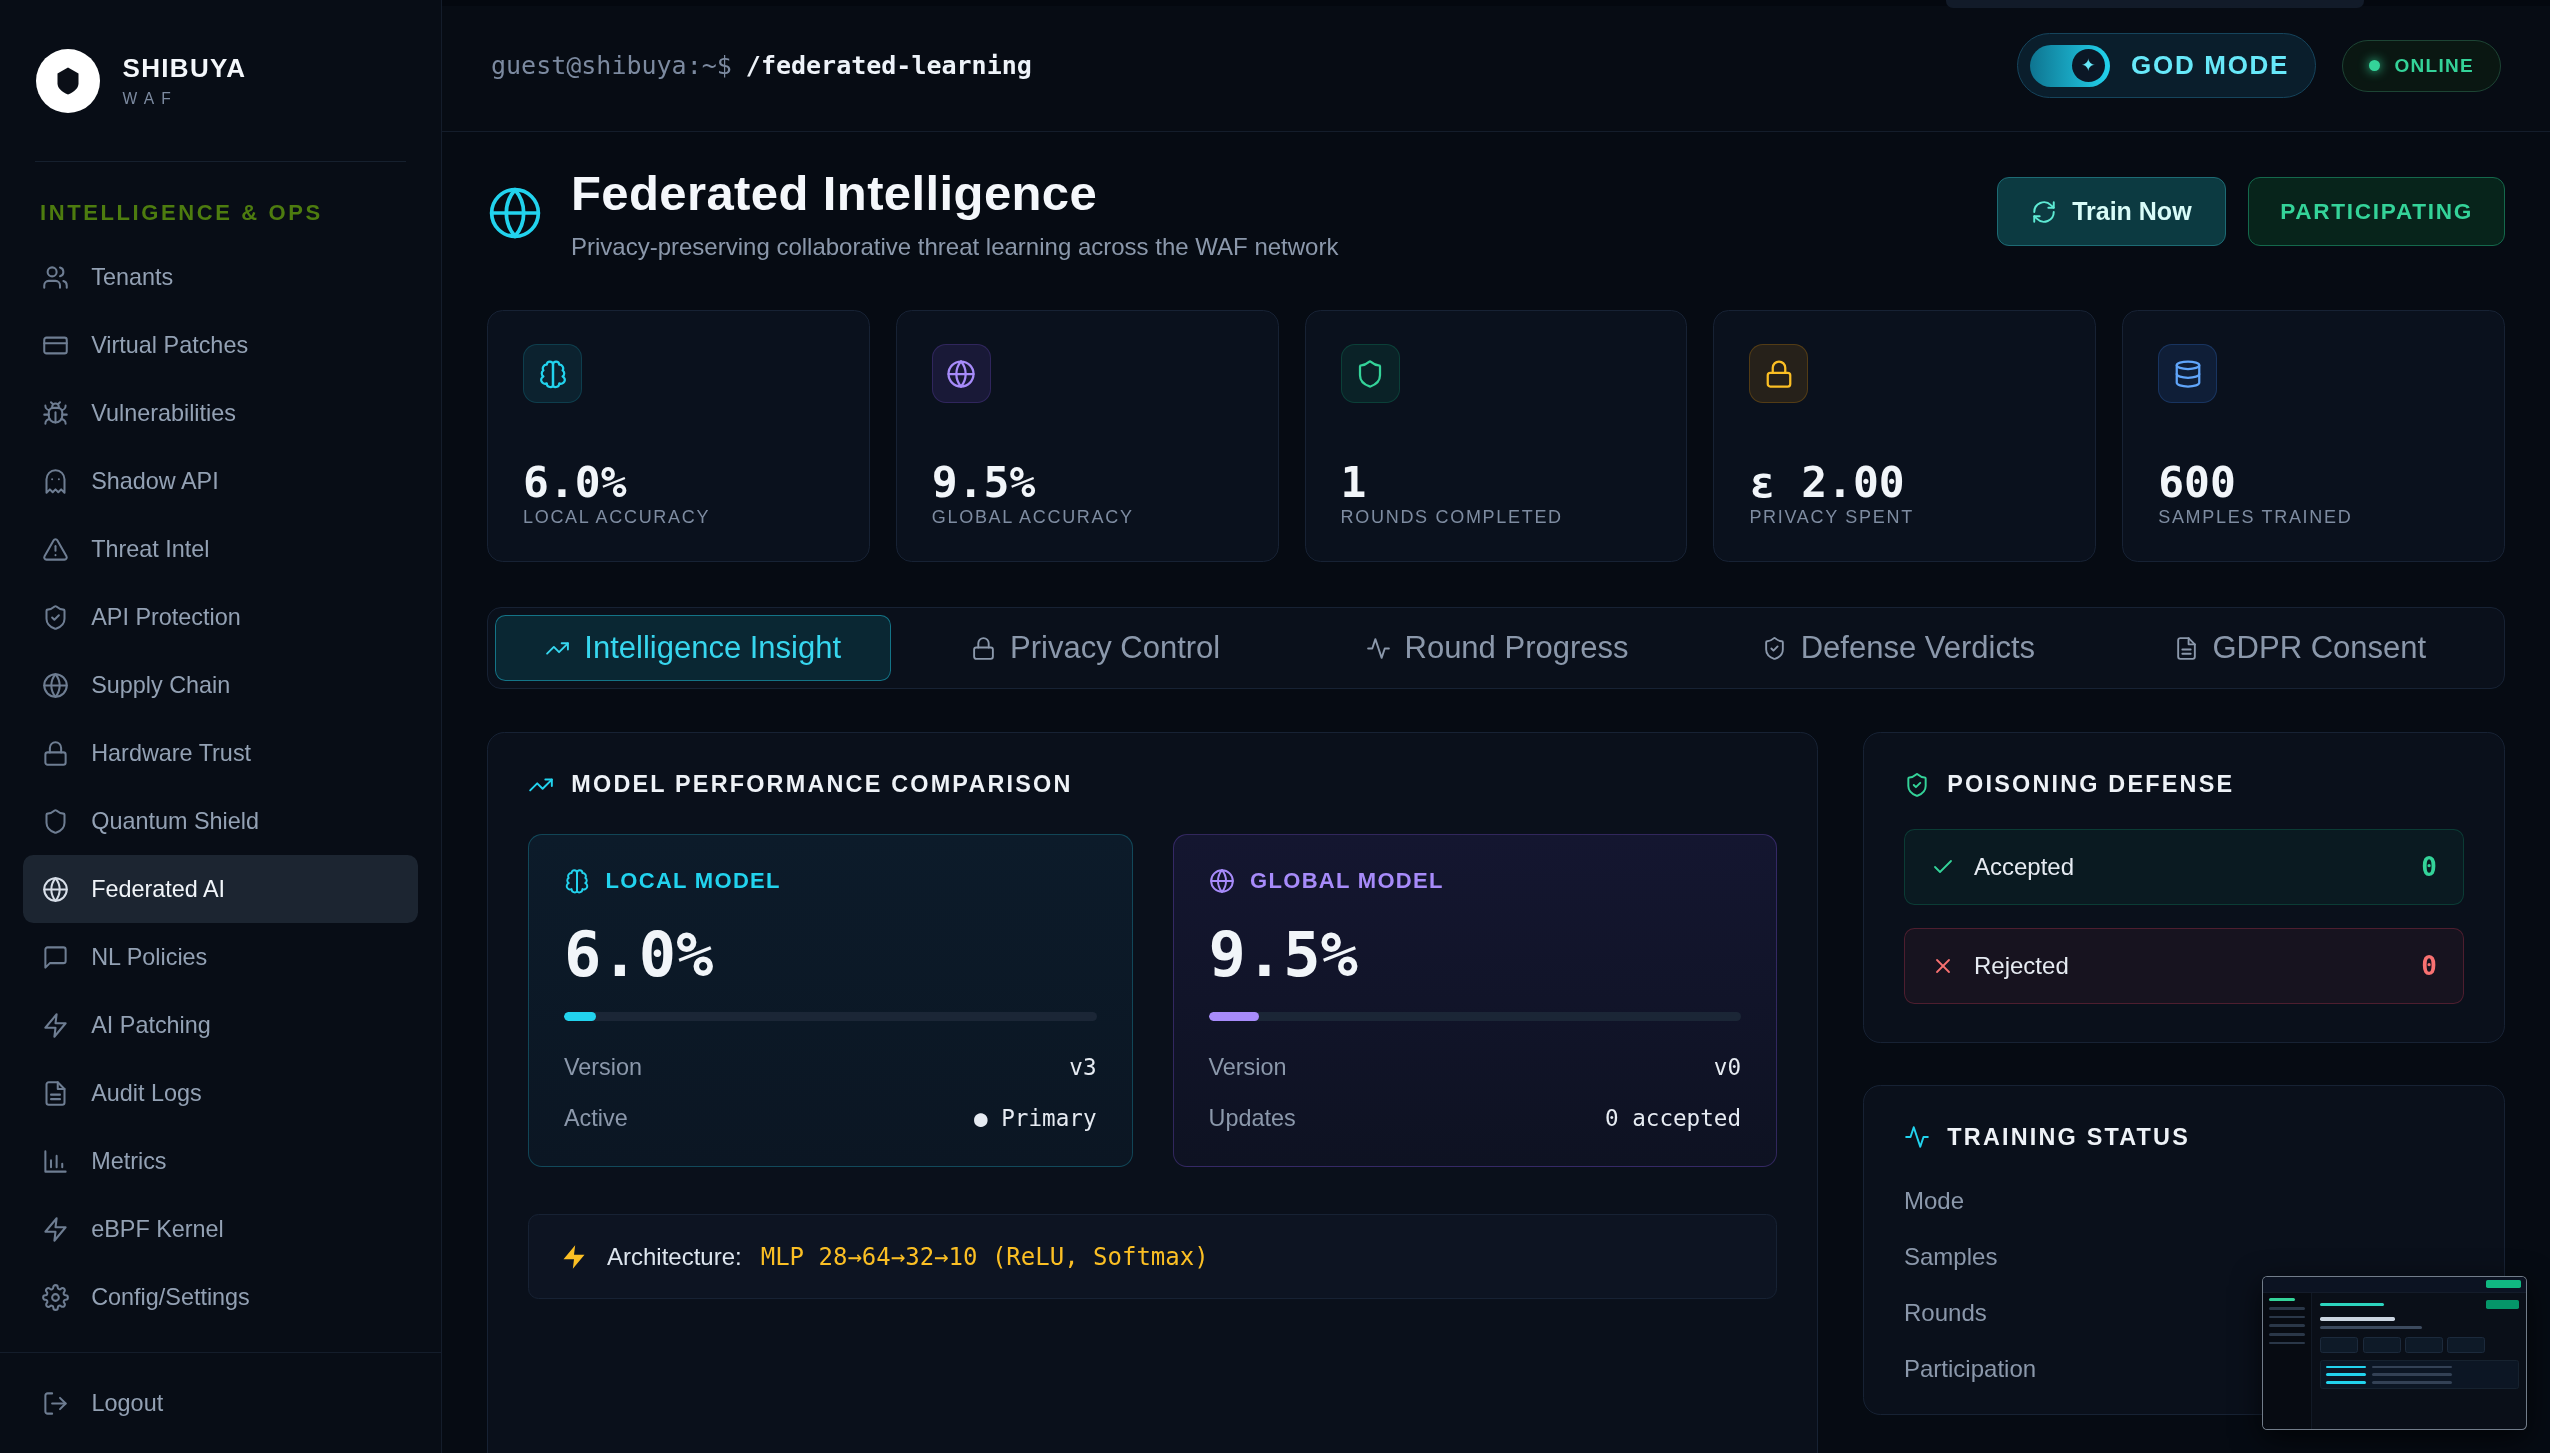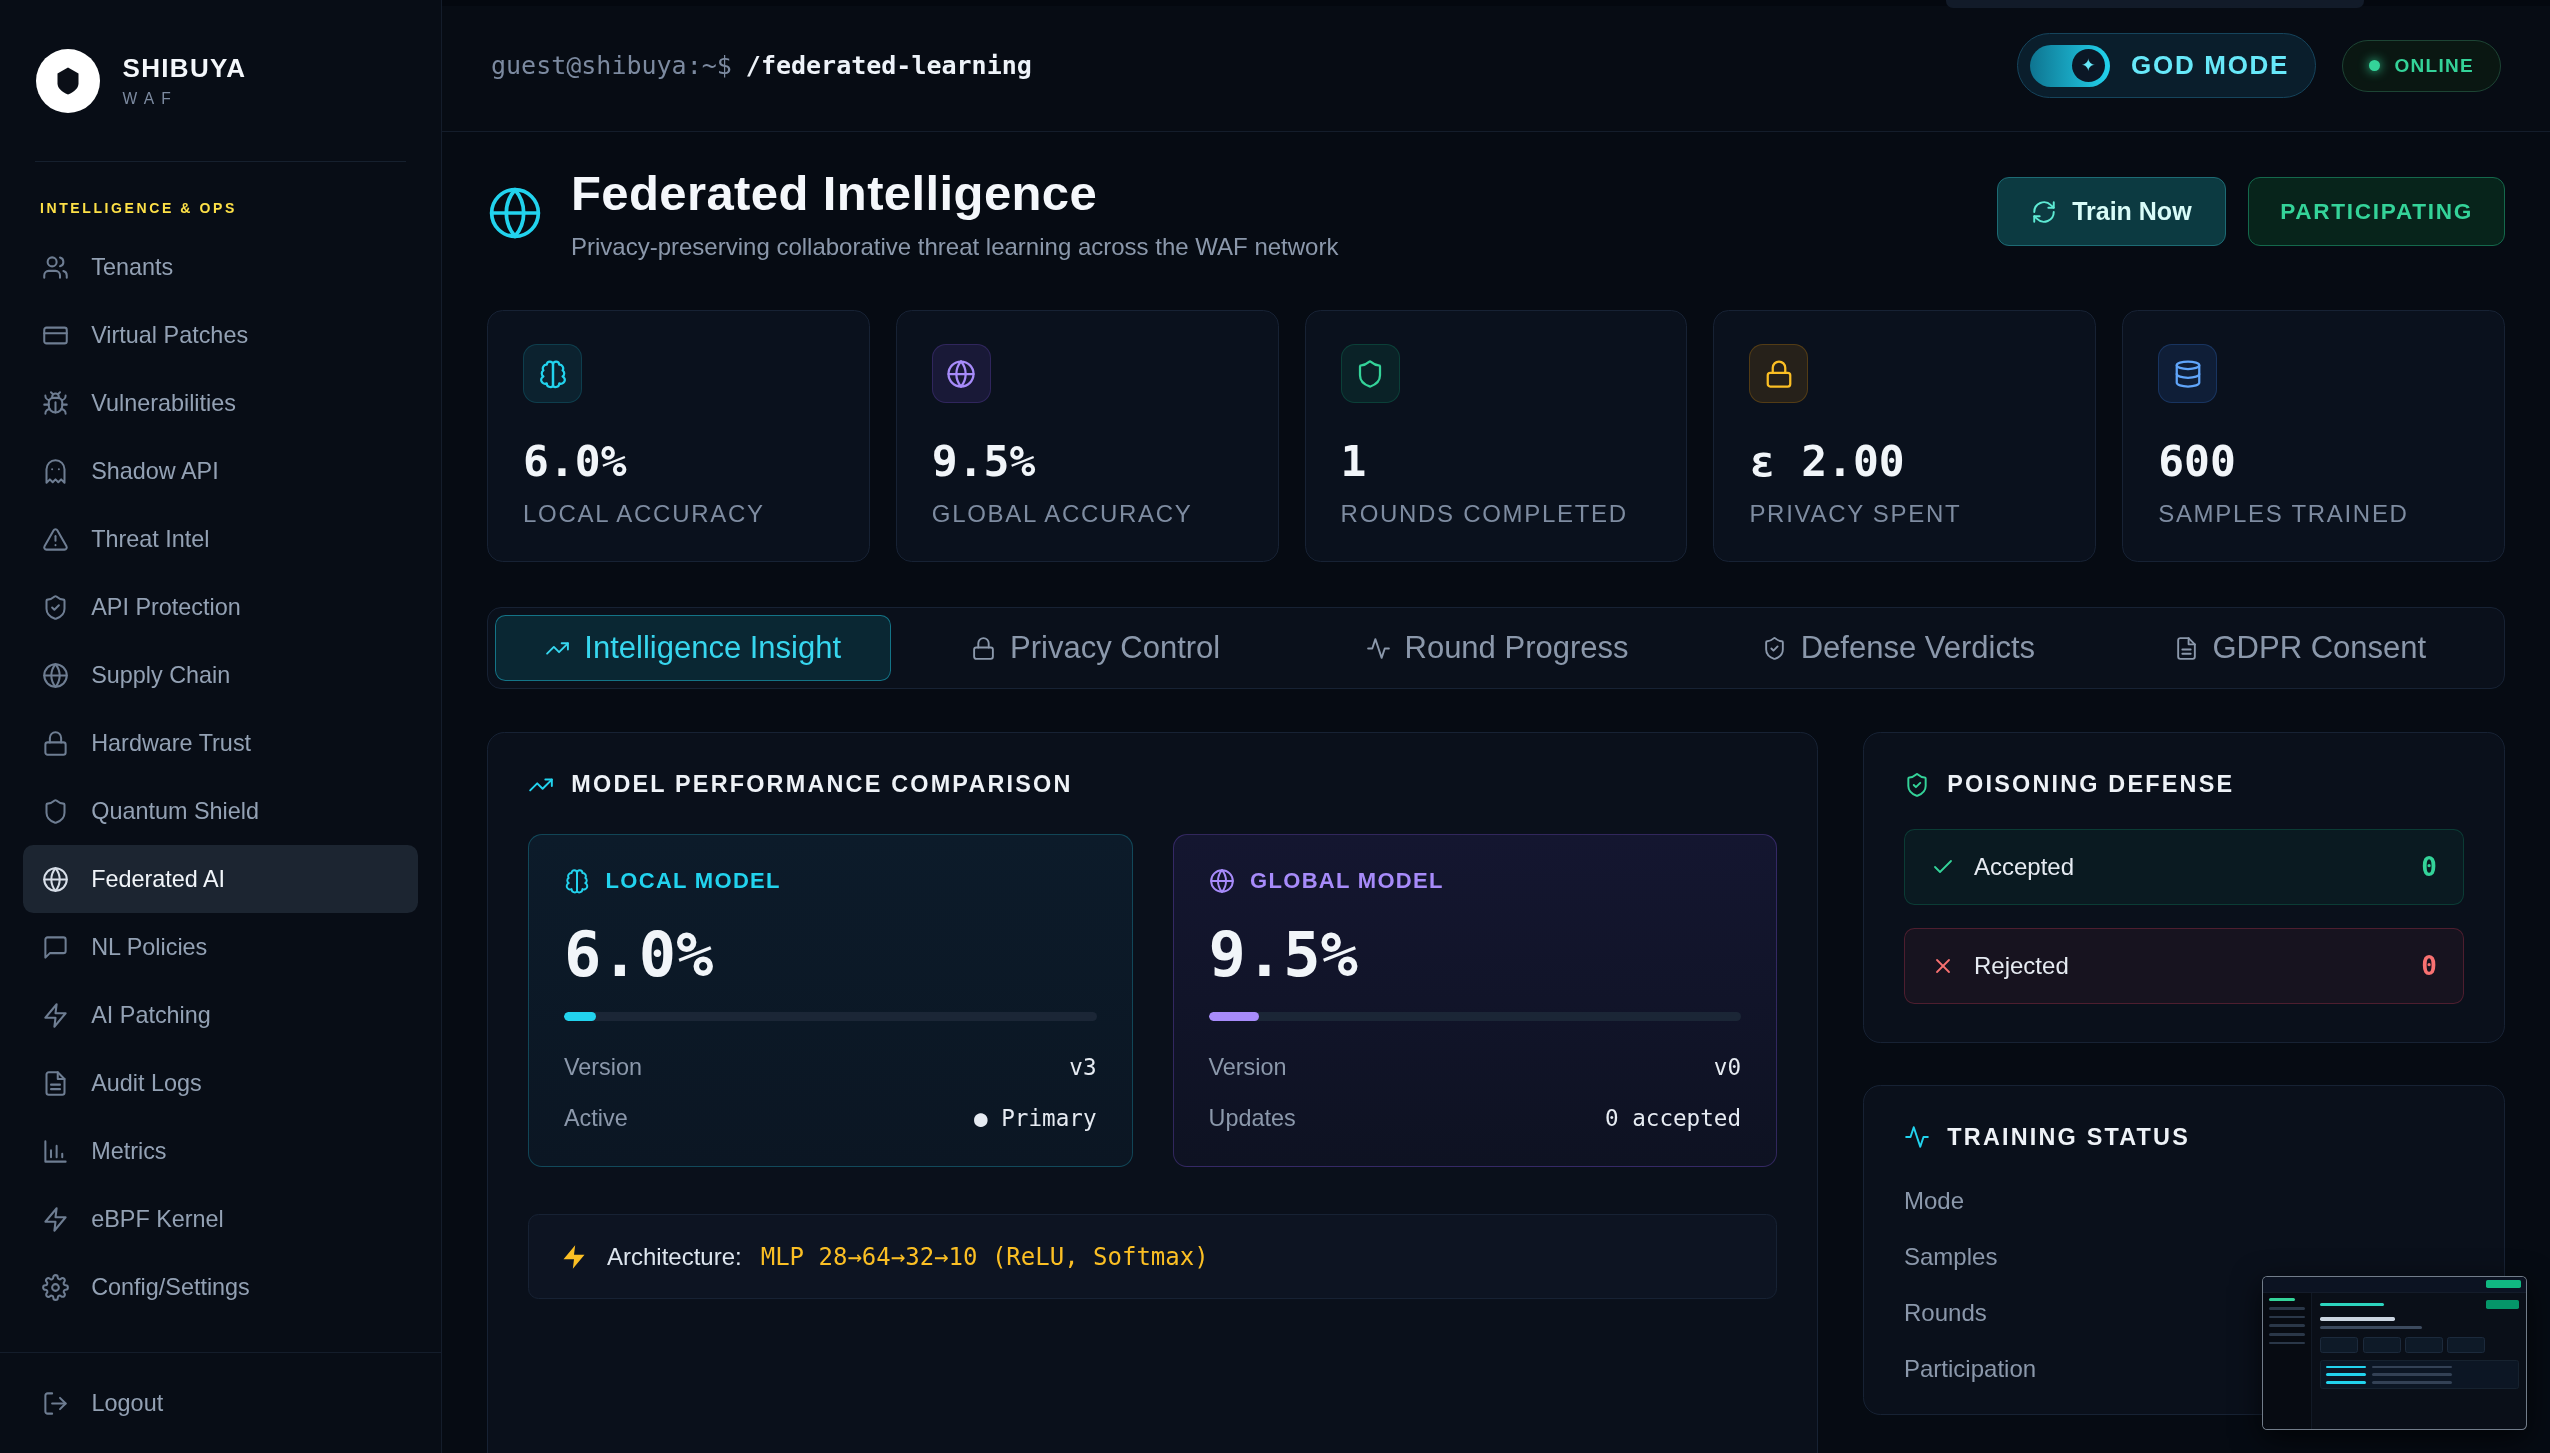--- a/index.html
+++ b/index.html
@@ -15,21 +15,21 @@
   
   .sidebar{width:442px;background:#080d16;border-right:0.9px solid #141d2b;display:flex;flex-direction:column;flex-shrink:0;z-index:2}
   .brand{height:161px;display:flex;align-items:center;gap:22.6px;padding:0 36px}
   .logo{width:64px;height:64px;border-radius:50%;background:#ffffff;display:flex;align-items:center;justify-content:center}
   .logo svg{width:36px;height:36px}
   .logo svg path{fill:#0b0f17;stroke:none}
   .brand-name{font-size:26px;font-weight:700;letter-spacing:1.3px;color:#f4f7fb}
   .brand-sub{font-size:15.6px;letter-spacing:7px;color:#7c8aa0;margin-top:5.2px}
   .side-divider{height:0.9px;background:#16202e;margin:0 35px}
   .nav{flex:1;overflow:hidden;display:flex;flex-direction:column}
-  .section-label{margin:38px 0 17.3px 40px;font-size:14px;letter-spacing:2.6px;color:#fde047;font-weight:700}
+  .section-label{margin:38px 0 17.3px 40px;font-size:22px;letter-spacing:2.6px;color:#4d7c0f;font-weight:700}
   .nav-item{height:68px;display:flex;align-items:center;gap:22.6px;padding:0 19px;margin:0 22.6px;border-radius:10.4px;color:#93a1b4;font-size:23.4px;cursor:pointer;flex-shrink:0}
   .nav-item .icon{width:27px;height:27px;color:#6e7d92}
   .nav-item.active{background:#1c2531;color:#f1f5f9}
   .nav-item.active .icon{color:#d7dee8}
   .logout{border-top:0.9px solid #141d2b;height:102px;display:flex;align-items:center;gap:22.6px;padding:0 42px;color:#93a1b4;font-size:23.4px;cursor:pointer}
   .logout .icon{width:27px;height:27px;color:#6e7d92}
 
   
   .main{flex:1;display:flex;flex-direction:column;min-width:0}
   .topbar{height:132px;border-bottom:0.9px solid #141d2b;background:#070c14;display:flex;align-items:center;padding:0 49px;flex-shrink:0}
@@ -63,21 +63,21 @@
   .stats{margin-top:49px;display:grid;grid-template-columns:repeat(5,1fr);gap:26px}
   .stat-card{background:#0a111d;border:0.9px solid #172234;border-radius:15.6px;padding:33px 35px;height:252px;display:flex;flex-direction:column}
   .stat-icon{width:59px;height:59px;border-radius:14px;display:flex;align-items:center;justify-content:center}
   .stat-icon .icon{width:30px;height:30px}
   .tint-cyan{background:rgba(34,211,238,.09);border:0.9px solid rgba(34,211,238,.16);color:#22d3ee}
   .tint-purple{background:rgba(139,92,246,.12);border:0.9px solid rgba(139,92,246,.2);color:#a78bfa}
   .tint-green{background:rgba(16,185,129,.1);border:0.9px solid rgba(16,185,129,.2);color:#34d399}
   .tint-amber{background:rgba(245,158,11,.12);border:0.9px solid rgba(245,158,11,.22);color:#fbbf24}
   .tint-blue{background:rgba(59,130,246,.12);border:0.9px solid rgba(59,130,246,.22);color:#60a5fa}
   .stat-value{margin-top:auto;font-size:43px;font-weight:700;color:#f1f5f9}
-  .stat-label{margin-top:14px;font-size:24px;letter-spacing:1.7px;color:#7e8ca1}
+  .stat-label{font-size:18px;letter-spacing:1.7px;color:#7e8ca1}
 
   
   .tabs{margin-top:45px;background:#0a101b;border:0.9px solid #172234;border-radius:14px;padding:7px;display:flex;gap:7px}
   .tab{flex:1;height:66px;display:flex;align-items:center;justify-content:center;gap:14px;color:#8b98ab;font-size:31px;border-radius:10.4px;cursor:pointer}
   .tab .icon{width:25px;height:25px}
   .tab.active{color:#37d7ef;background:#0a2733;border:0.9px solid rgba(34,211,238,.45)}
 
   
   .panels{margin-top:43px;display:grid;grid-template-columns:1331px 1fr;gap:45px;align-items:start}
   .panel{background:#0a101b;border:0.9px solid #172234;border-radius:17.3px;padding:38px 40px}

